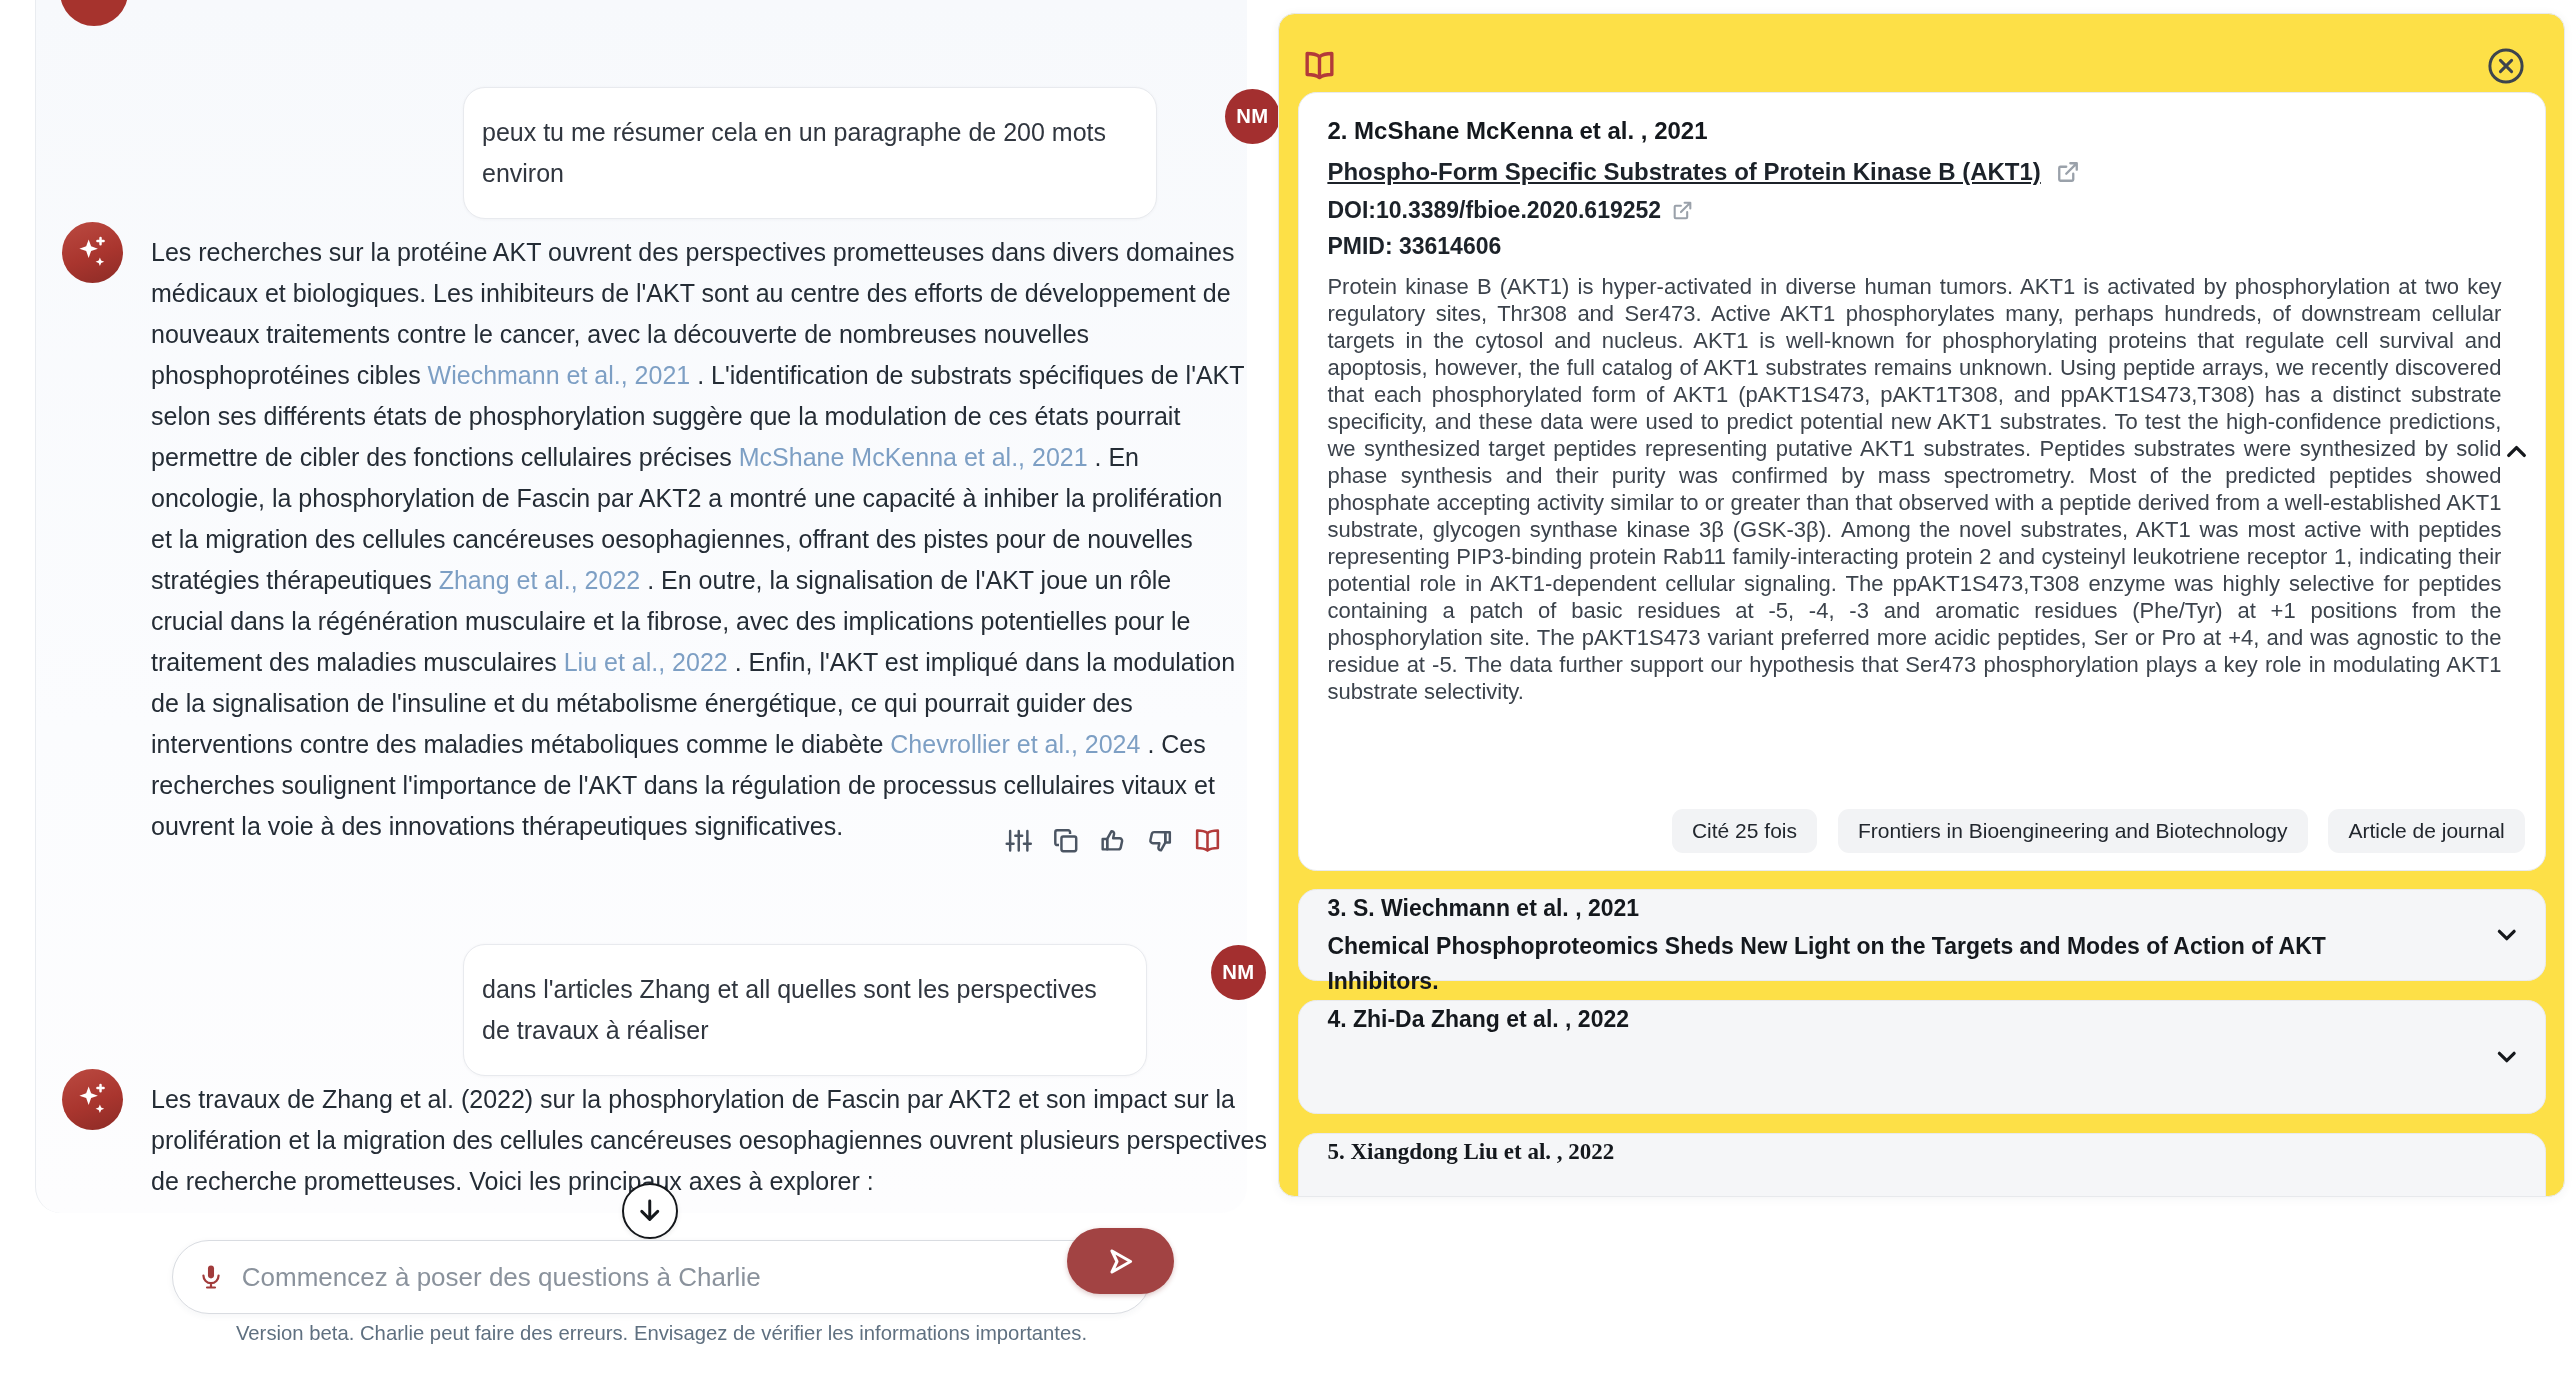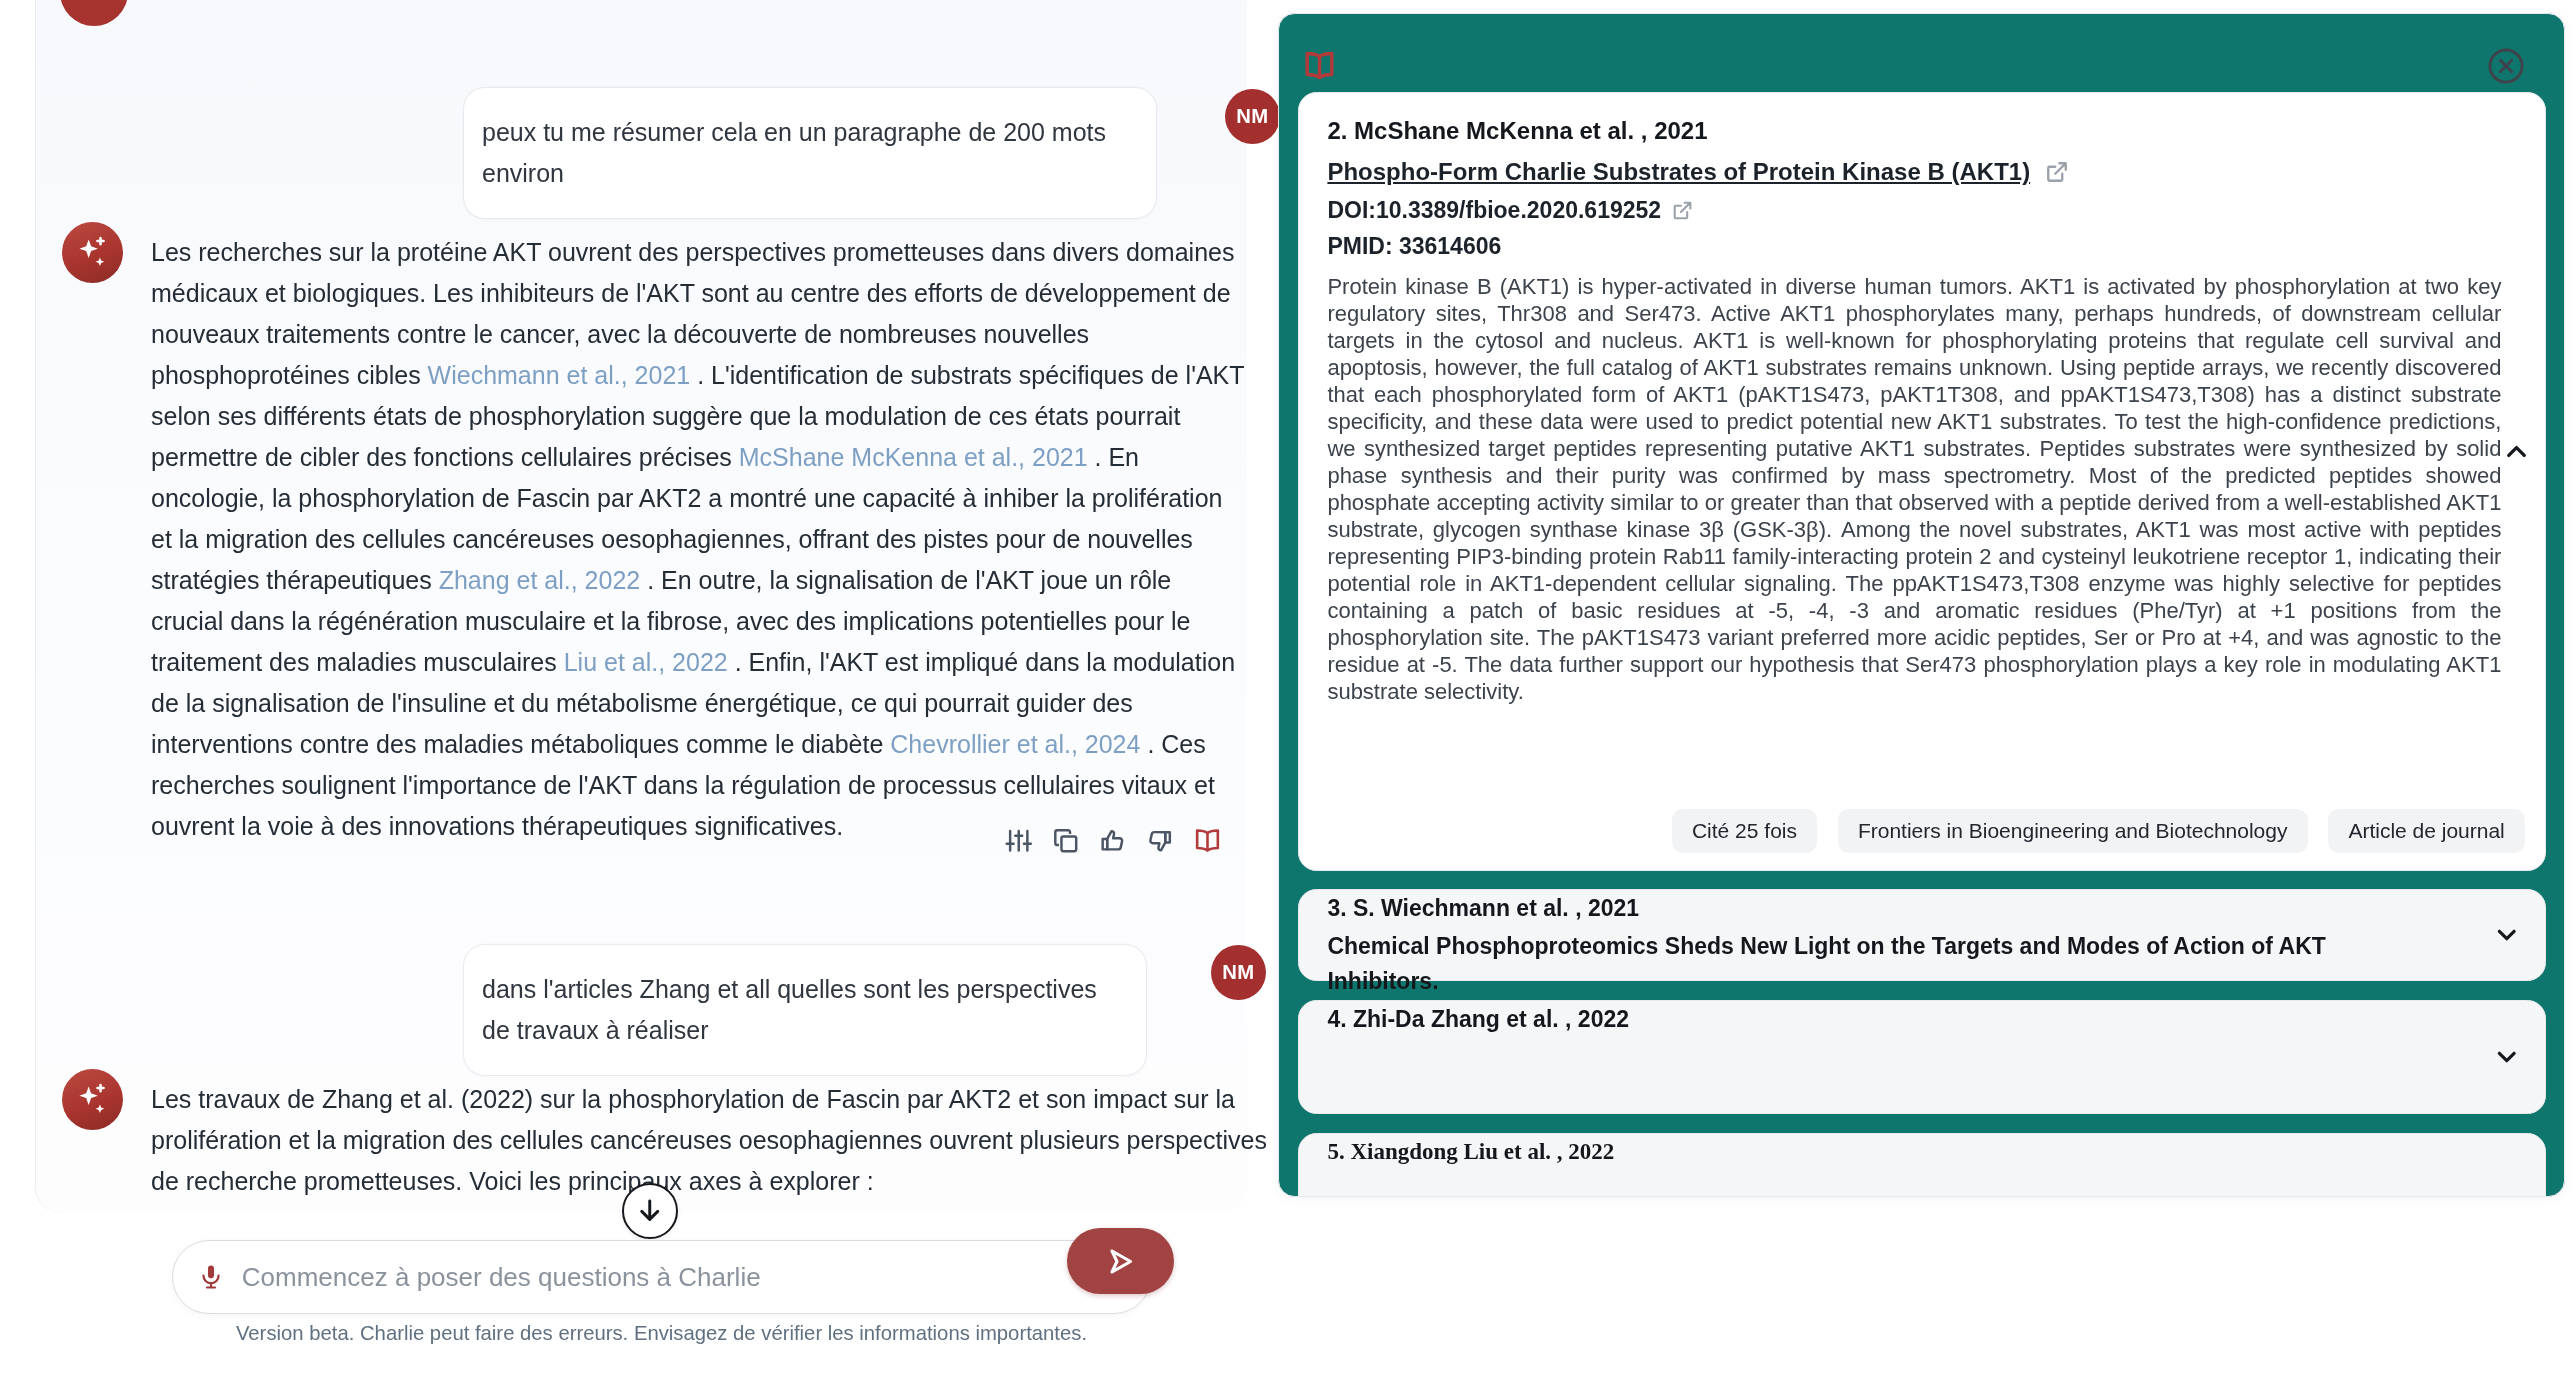--- a/index.html
+++ b/index.html
@@ -38,21 +38,21 @@
   .tune-badge{position:absolute;right:-14.8px;top:-16.6px;width:28px;height:28px;border-radius:50%;
     background:#ca6e6e;color:#2b2b2b;font-size:18.5px;font-weight:bold;
     display:flex;align-items:center;justify-content:center;}
   .send-btn{position:absolute;left:1067px;top:1228px;width:107px;height:66px;border-radius:35px;
     background:#a24343;display:flex;align-items:center;justify-content:center;cursor:pointer;
     box-shadow:0 1.8px 5.5px rgba(120,30,30,.25);}
   .beta-note{position:absolute;left:172px;top:1322px;width:979px;text-align:center;
     font-size:20.3px;color:#5f7080;}
 
   
-  .cite-panel{position:absolute;left:1278px;top:13px;width:1285px;height:1182px;background:#0f766e;
+  .cite-panel{position:absolute;left:1278px;top:13px;width:1285px;height:1182px;background:#fde047;
     border:0.9px solid #e7e9ec;border-radius:16.6px;box-shadow:0 1.8px 9.2px rgba(40,50,70,.05);overflow:hidden;}
   .panel-book{position:absolute;left:22px;top:33px;color:#b23a3a;}
   .panel-close{position:absolute;right:37px;top:31px;color:#3d444d;cursor:pointer;}
   .ref-card{position:absolute;left:19.4px;width:1248px;border-radius:18.5px;box-sizing:border-box;}
   .ref-card.open{top:78px;height:779px;background:#fff;border:1.8px solid #e8eaee;padding:24px 28px;}
   .ref-card.closed{background:#f5f6f8;border:0.9px solid #e9eaee;padding:5px 28px;}
   .ref-head{font-size:24px;font-weight:bold;color:#14181d;margin-bottom:13px;}
   .ref-title-row{display:flex;align-items:flex-start;gap:13px;margin-bottom:11px;}
   .ref-title{font-size:24px;font-weight:bold;color:#1c2229;text-decoration:underline;cursor:pointer;}
   .ref-meta{font-size:23px;font-weight:bold;color:#1c2229;margin-bottom:9.2px;
@@ -197,21 +197,21 @@
     <span class="panel-close icon-btn">
       <svg width="42" height="42" viewBox="0 0 24 24" fill="none" stroke="currentColor" stroke-width="1.7" stroke-linecap="round">
         <circle cx="12" cy="12" r="9.2"></circle>
         <path d="M8.8 8.8l6.4 6.4M15.2 8.8l-6.4 6.4"></path>
       </svg>
     </span>
 
     <div class="ref-card open">
       <div class="ref-head">2. McShane McKenna et al. , 2021</div>
       <div class="ref-title-row">
-        <span class="ref-title">Phospho-Form Charlie Substrates of Protein Kinase B (AKT1)</span>
+        <span class="ref-title">Phospho-Form Specific Substrates of Protein Kinase B (AKT1)</span>
         <span class="ext-icon icon-btn">
           <svg width="28" height="28" viewBox="0 0 24 24" fill="none" stroke="currentColor" stroke-width="2" stroke-linecap="round" stroke-linejoin="round">
             <path d="M14 4.5h5.5V10M19.2 4.8l-8.7 8.7M16.5 13.5v5a1 1 0 0 1-1 1h-10a1 1 0 0 1-1-1v-10a1 1 0 0 1 1-1h5"></path>
           </svg>
         </span>
       </div>
       <div class="ref-meta">
         <span>DOI:10.3389/fbioe.2020.619252</span>
         <span class="ext-icon icon-btn">
           <svg width="25" height="25" viewBox="0 0 24 24" fill="none" stroke="currentColor" stroke-width="2" stroke-linecap="round" stroke-linejoin="round">

